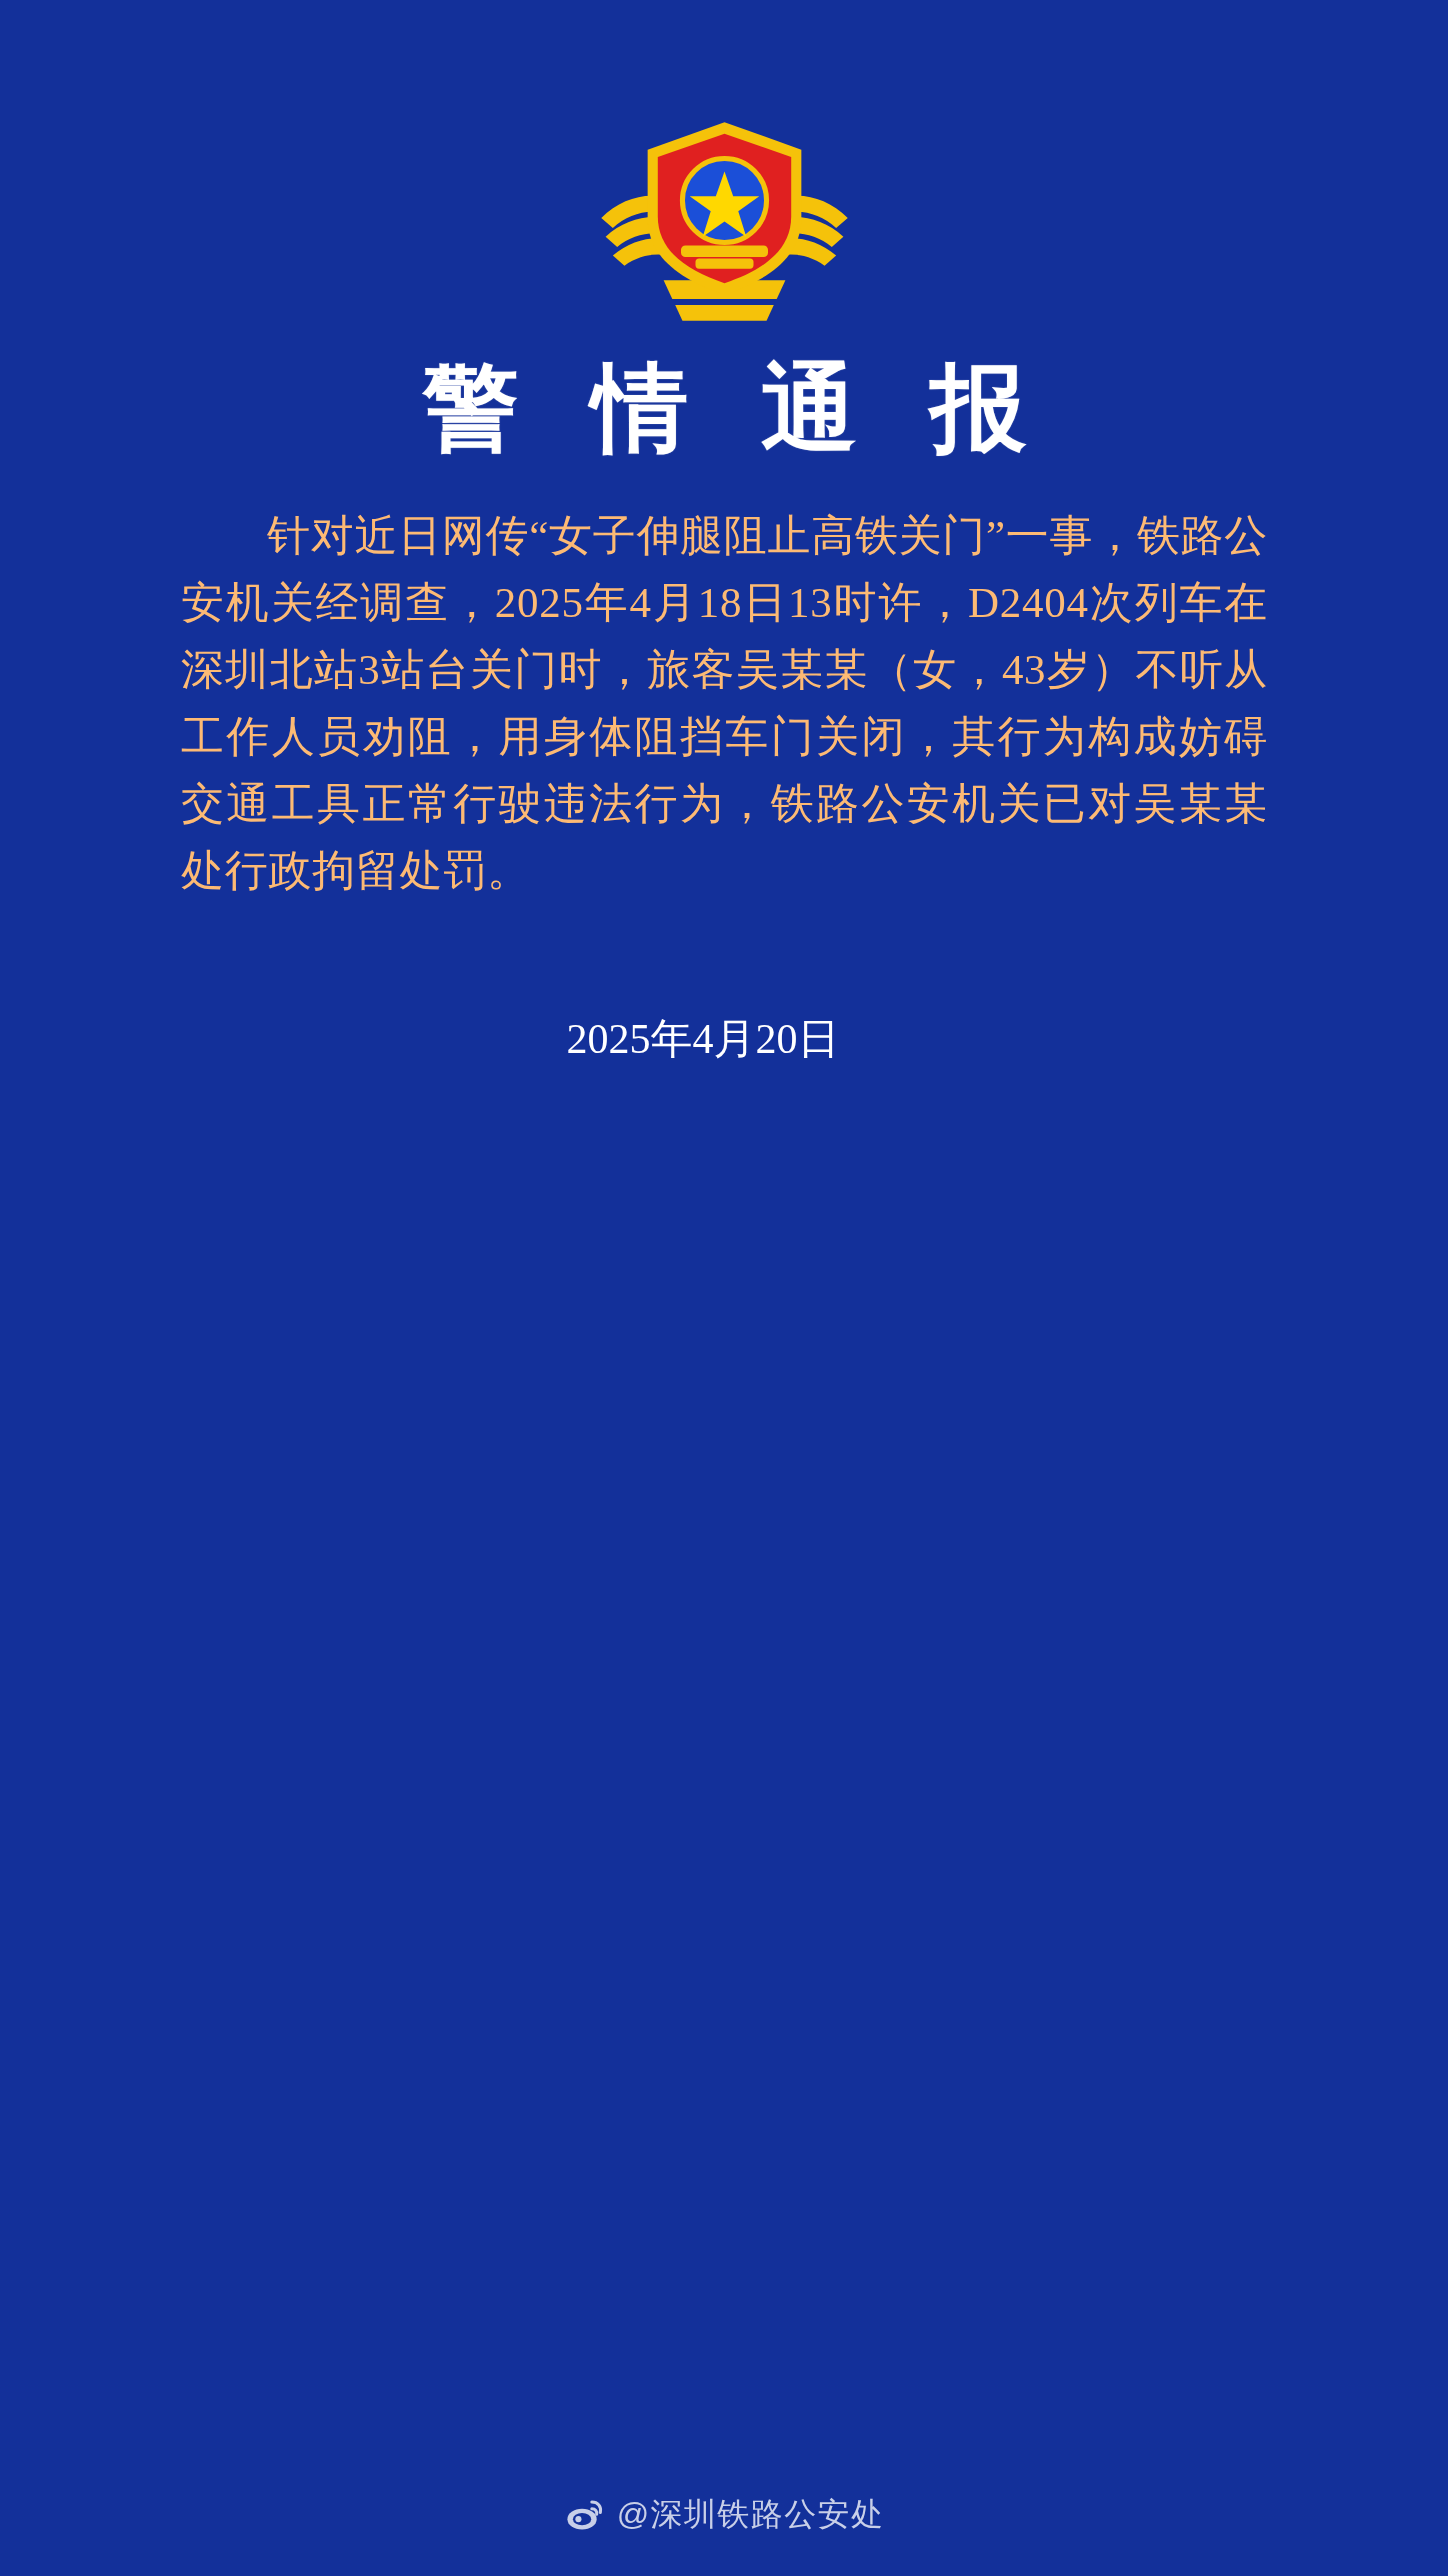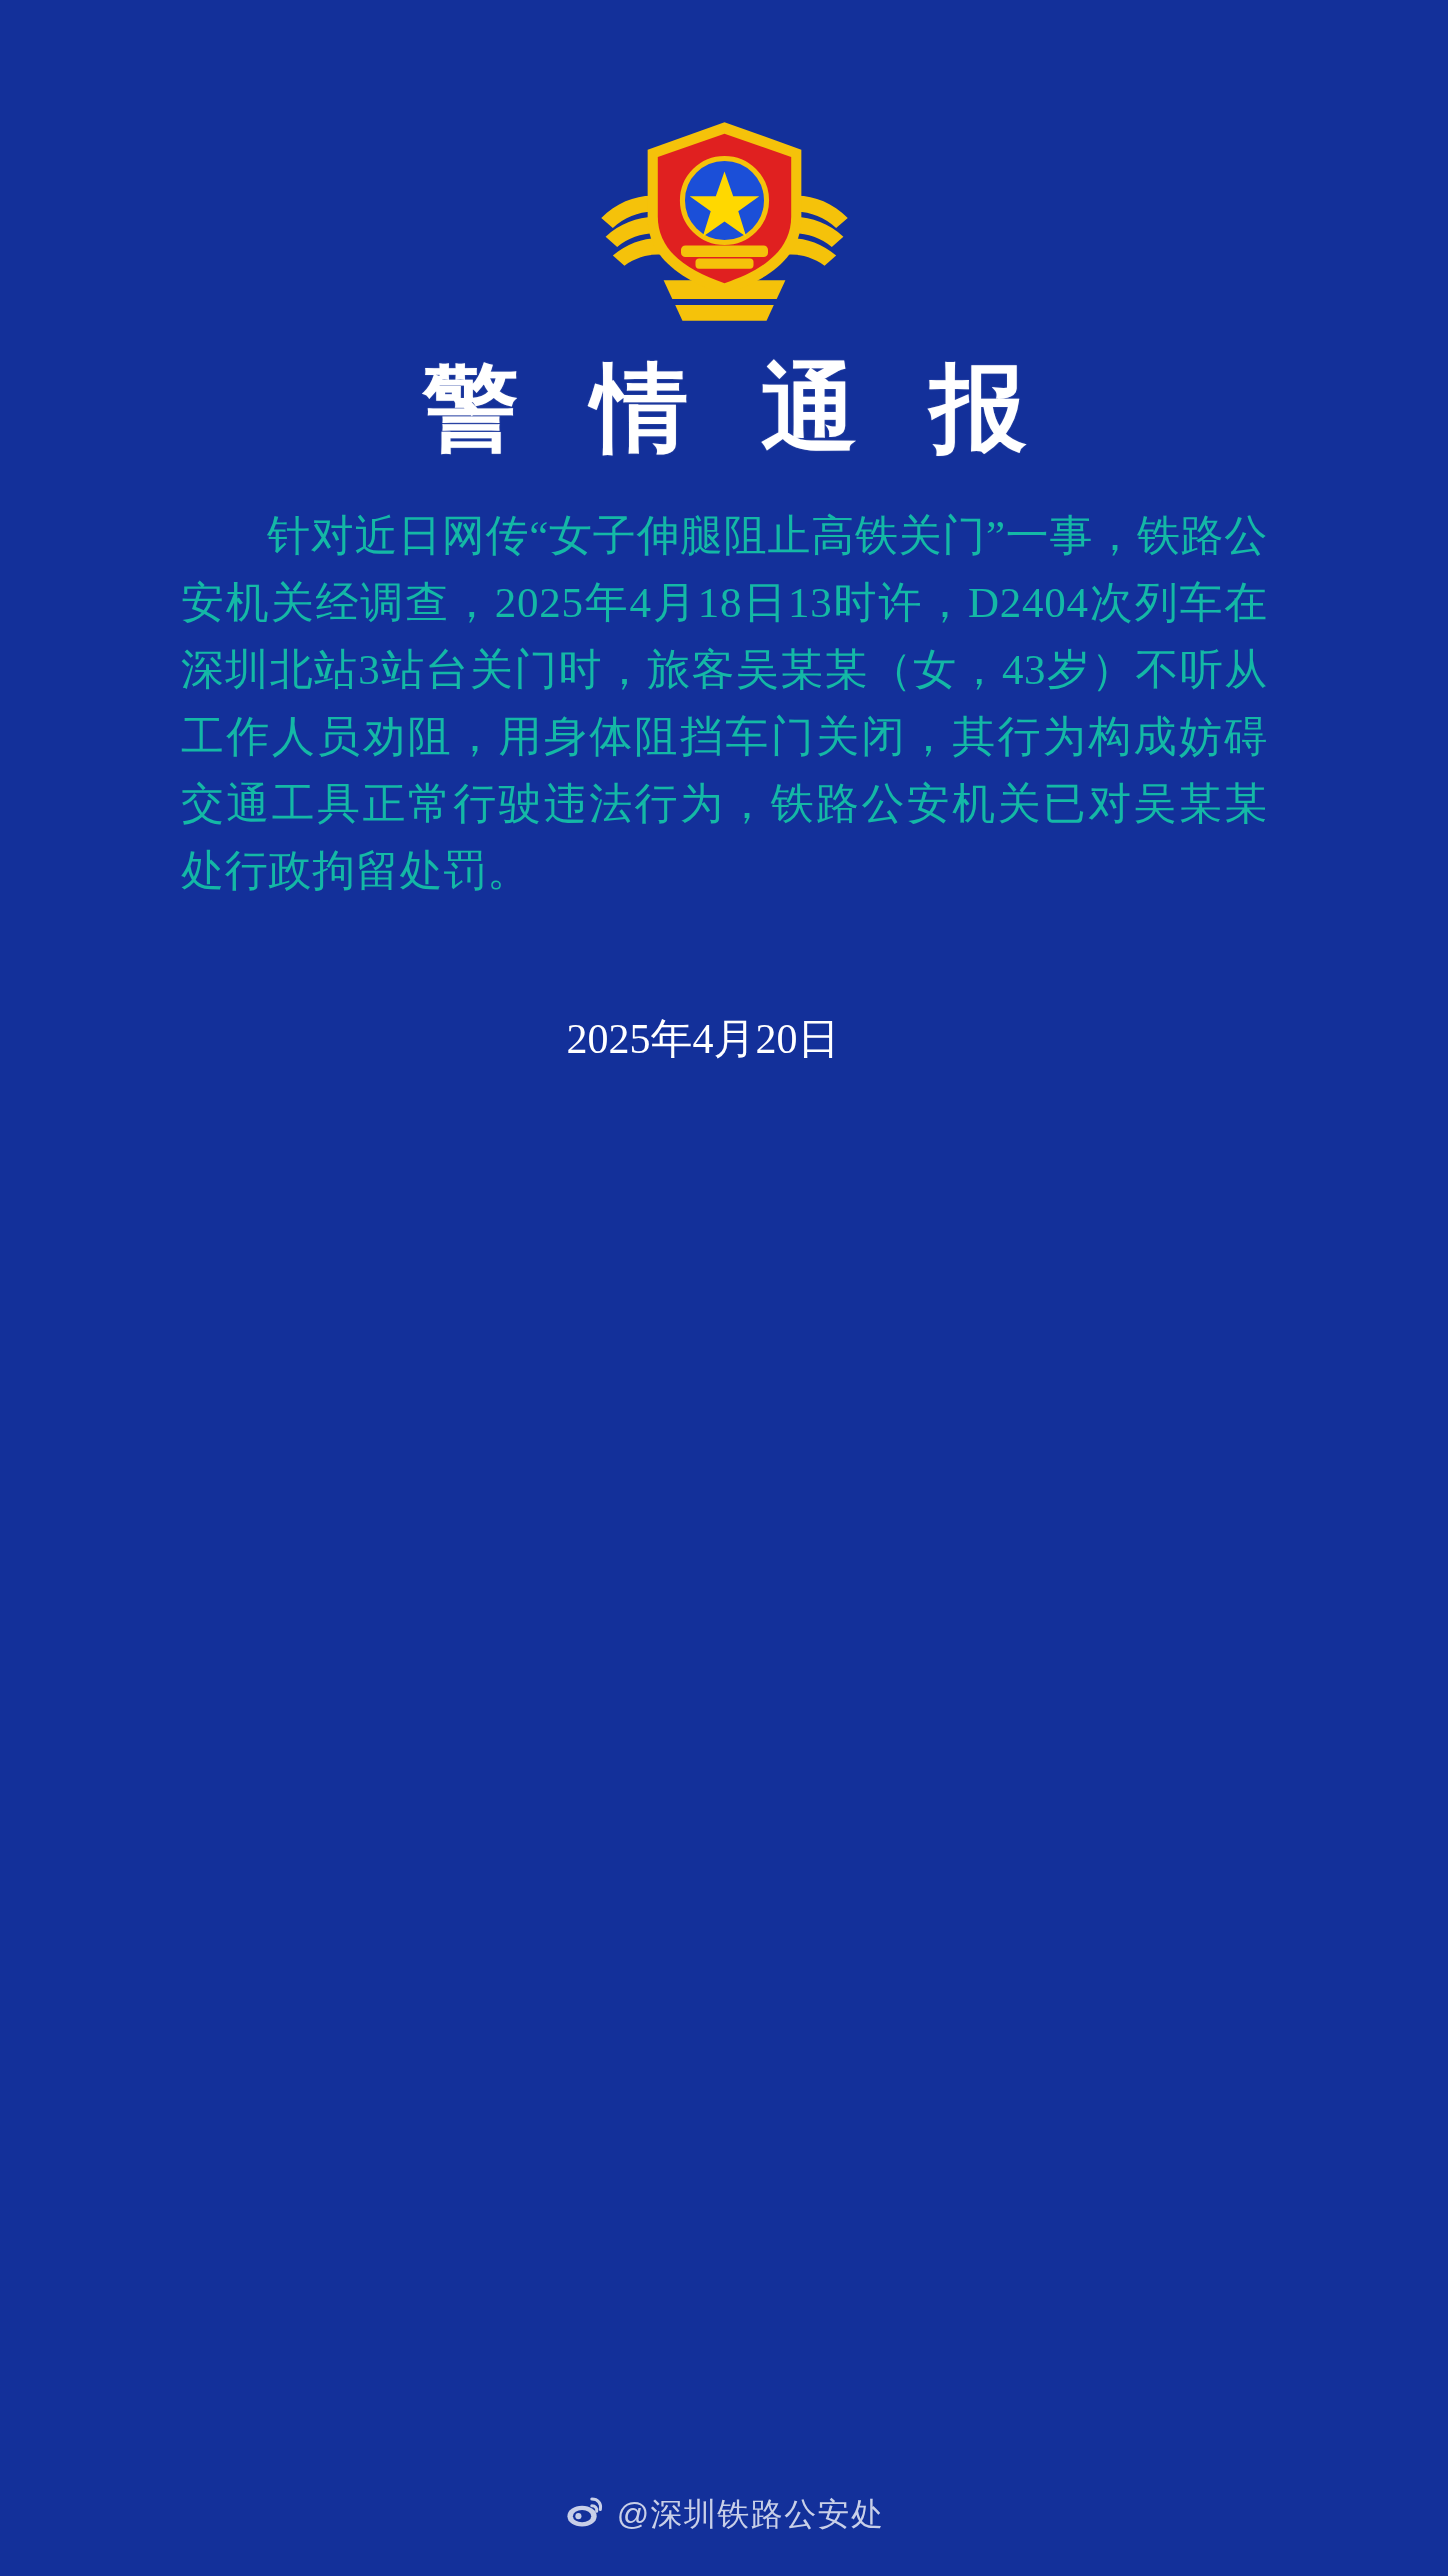--- a/index.html
+++ b/index.html
@@ -43,21 +43,21 @@
     text-indent: 24.6px;
     line-height: 1.25;
     font-family: Liberation Serif, serif;
     text-shadow: 0 0 1.4px rgba(255,255,255,0.35);
   }
 
   
   .body-block {
     width: 1087px;
     margin-top: 33px;
-    color: #14b8a6;
+    color: #fdba74;
     font-size: 43px;
     line-height: 1.56;
     text-align: justify;
     text-justify: inter-ideograph;
     letter-spacing: 0.7px;
   }
   .body-block p {
     margin: 0;
     text-indent: 2em;
   }
@@ -75,21 +75,21 @@
   }
   .sign-block .sign-line { display: block; }
 
   
   .footer {
     position: absolute;
     left: 0;
     right: 0;
     bottom: 39px;
     display: flex;
-    align-items: flex-start;
+    align-items: center;
     justify-content: center;
     gap: 13px;
   }
   .weibo-icon {
     width: 39px;
     height: 39px;
     display: block;
   }
   .footer-text {
     color: #c8cfe8;

